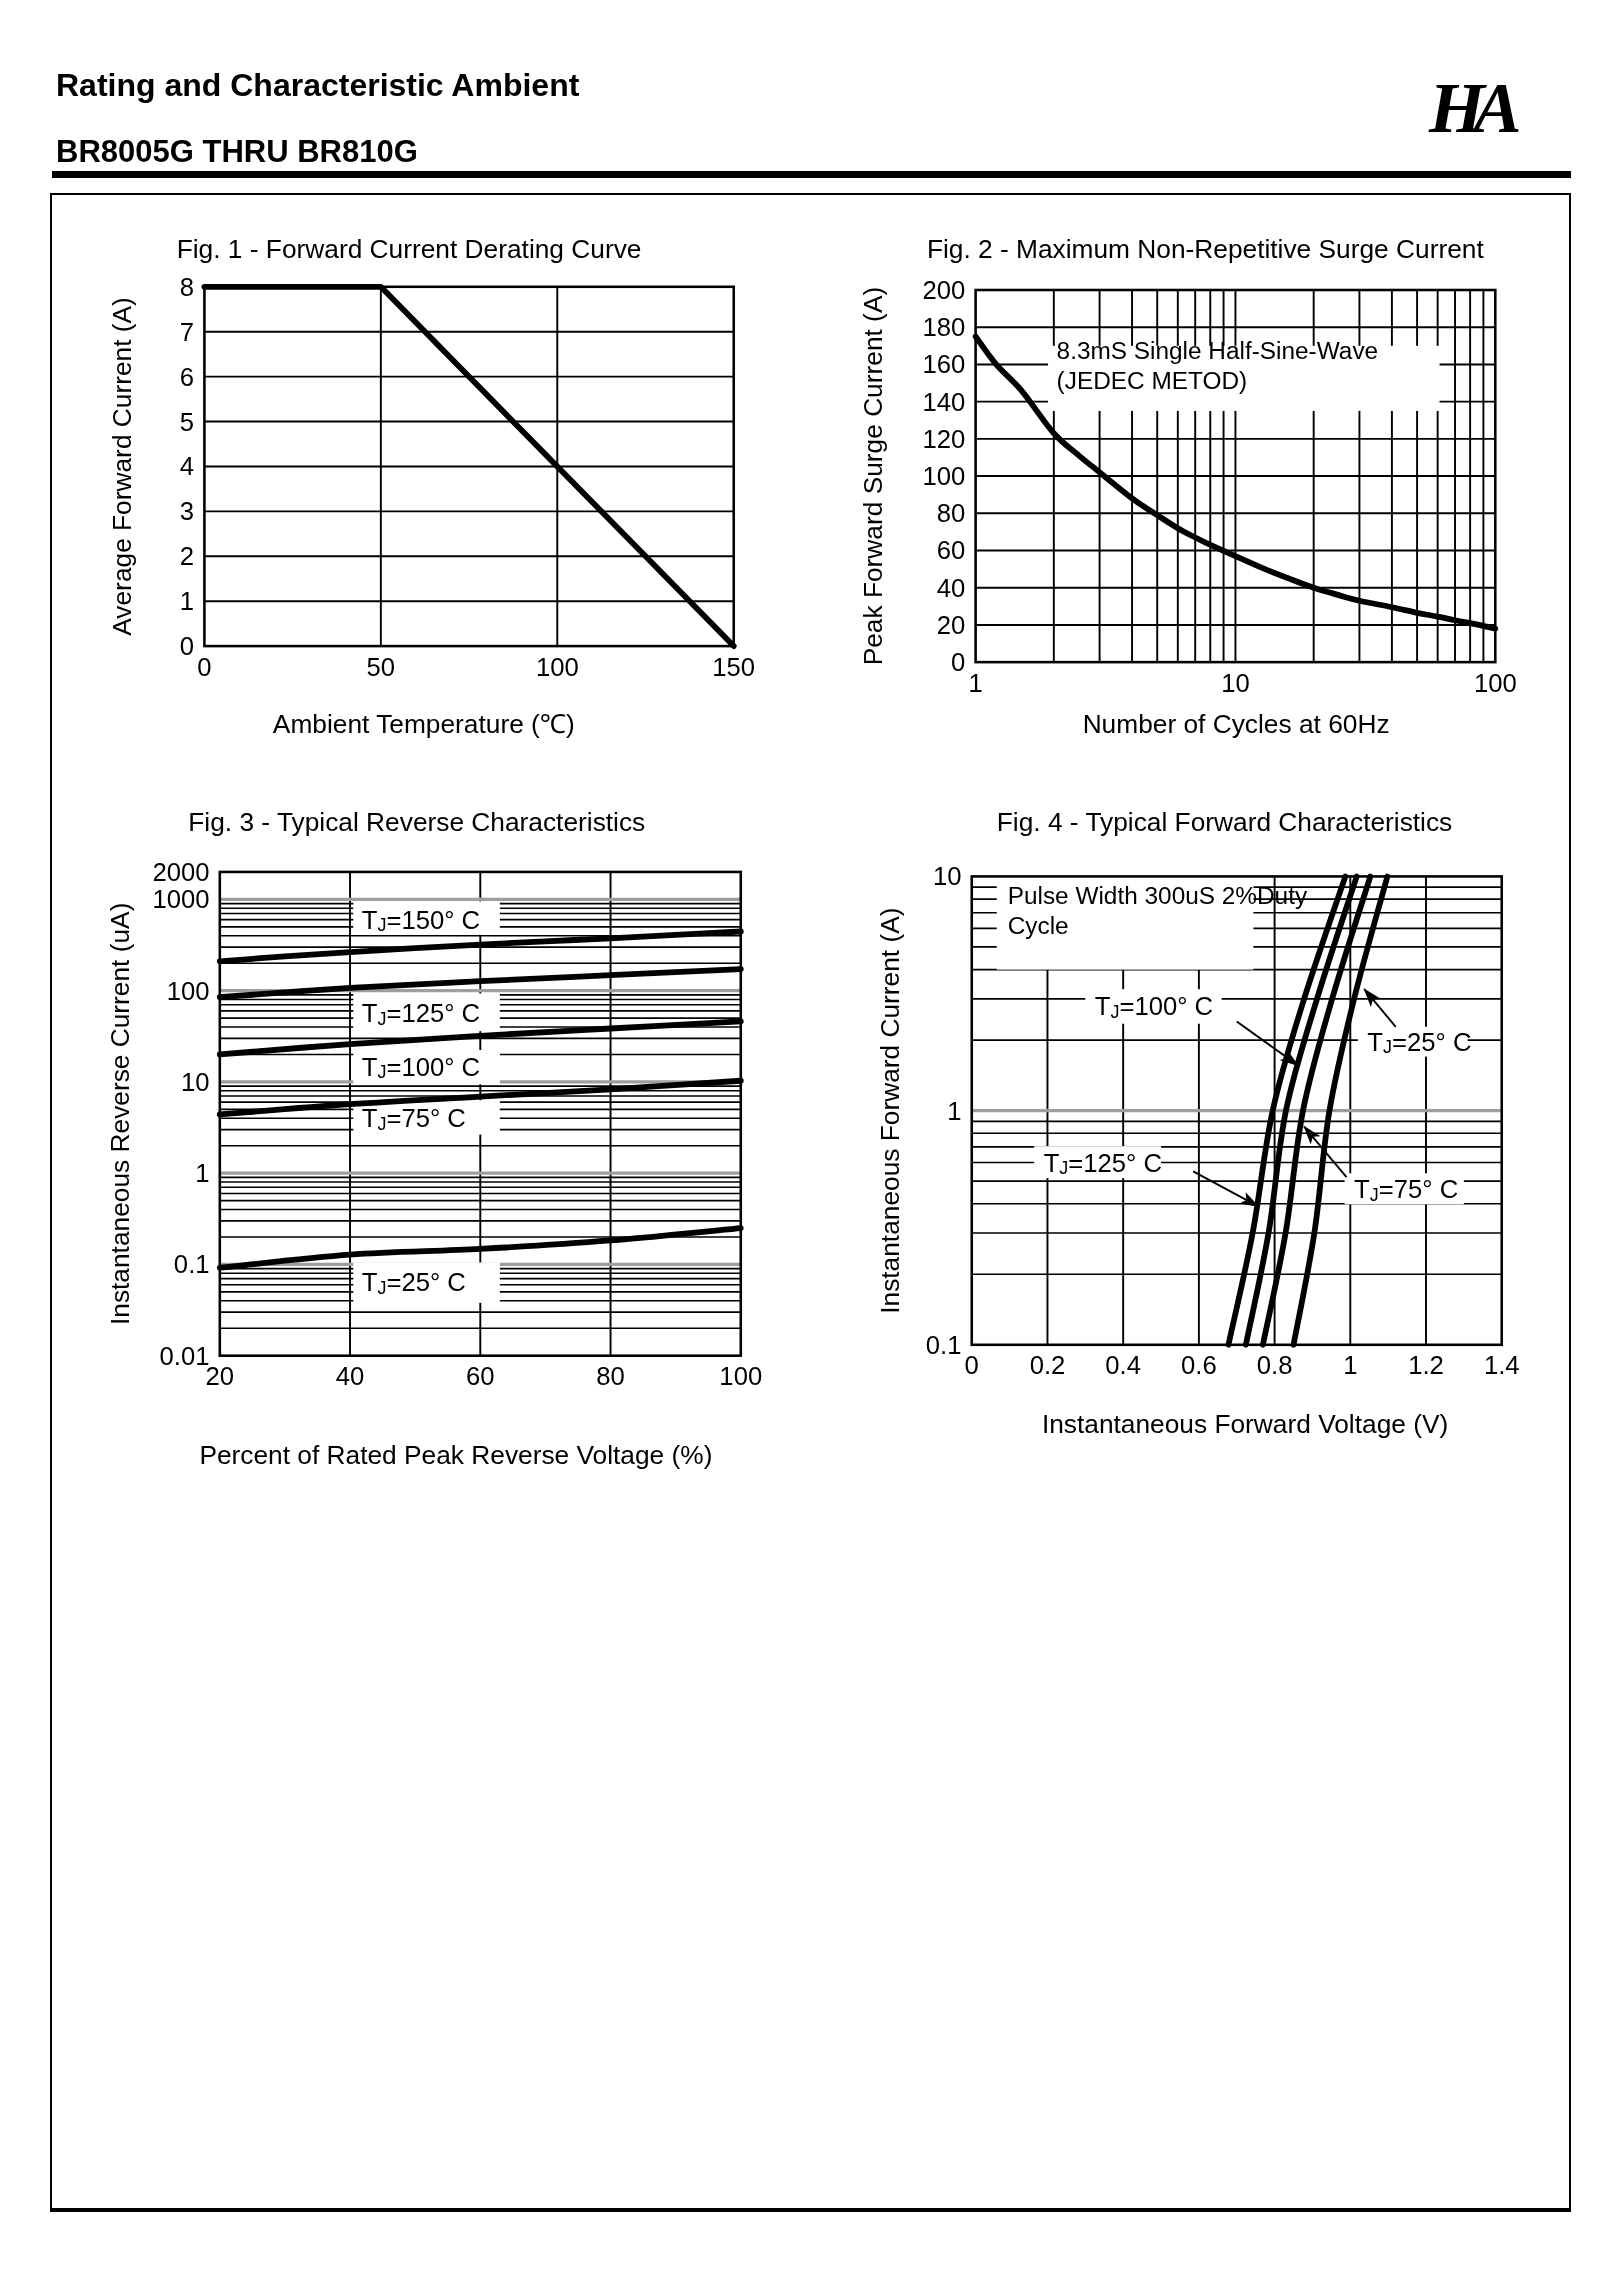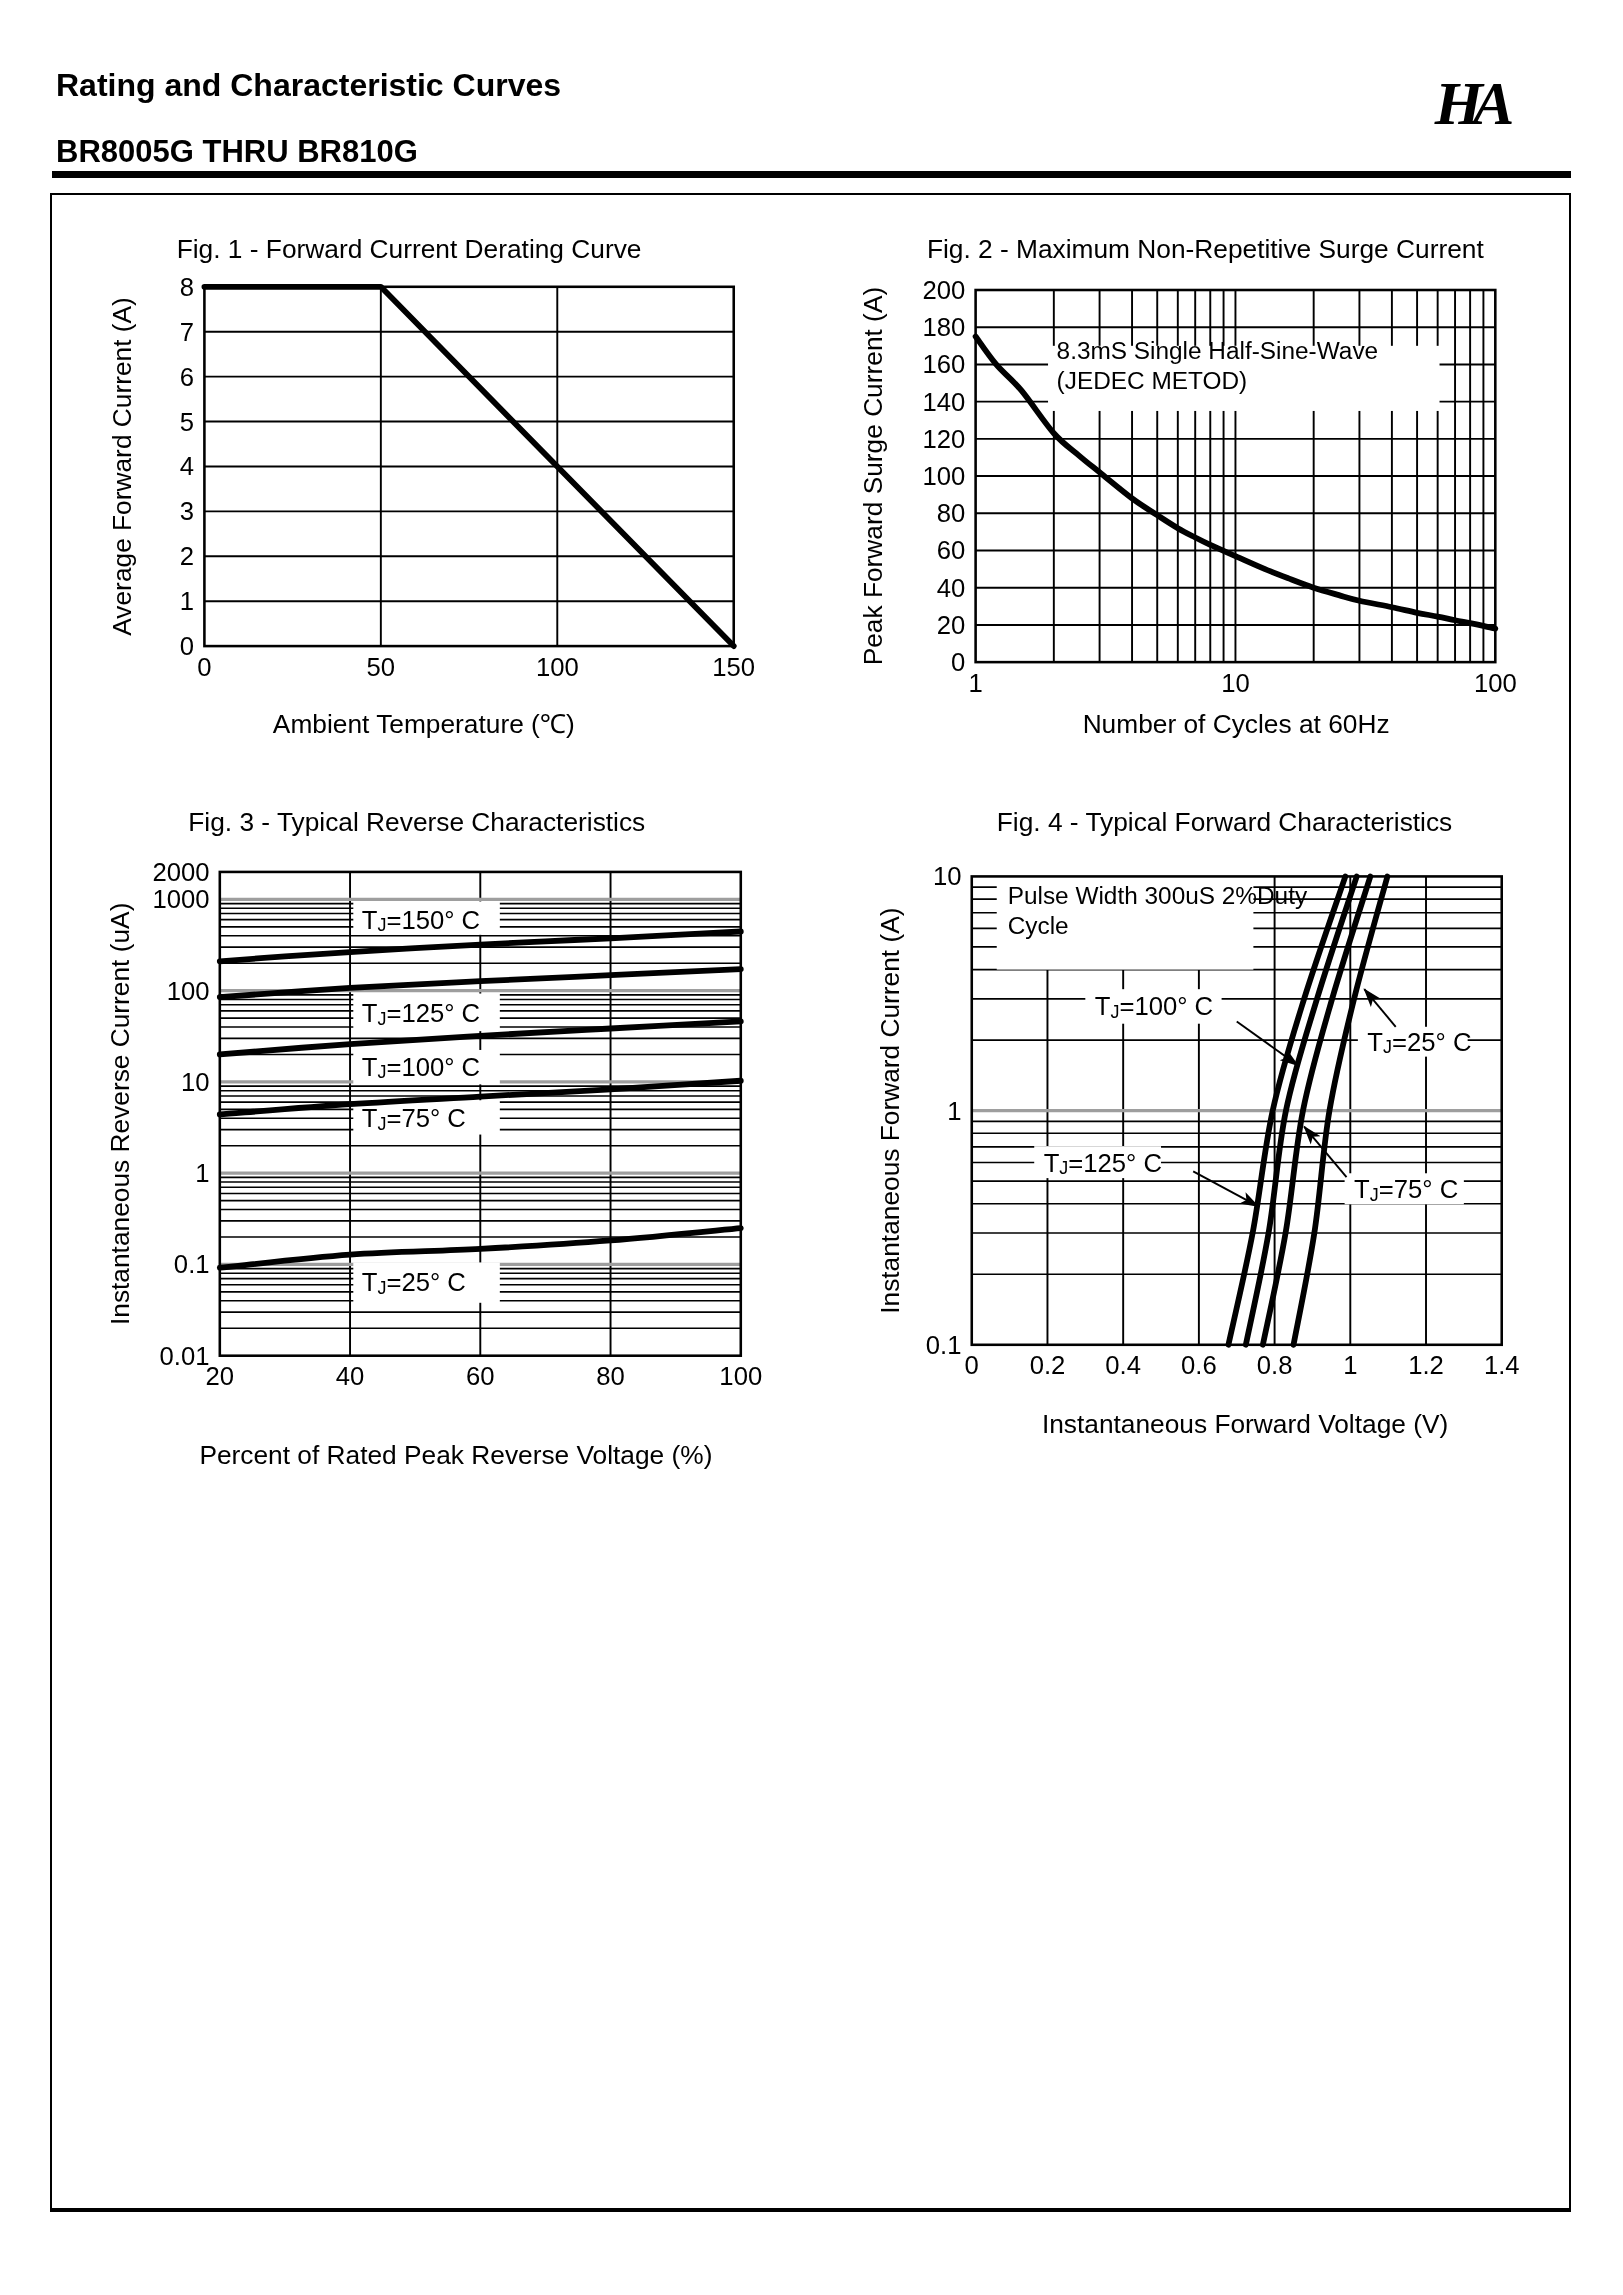--- a/index.html
+++ b/index.html
@@ -2,34 +2,34 @@
 <html style="font-size:10.3px"><head>
 <meta charset="utf-8">
 <style>
   html,body{margin:0;padding:0;background:#fff;}
   .page{position:relative;width:1624px;height:2295px;background:#ffffff;
         font-family:"Liberation Sans",sans-serif;color:#000;overflow:hidden;}
   .h-title{position:absolute;left:56px;top:67px;font-size:32px;font-weight:bold;white-space:nowrap;}
   .h-part{position:absolute;left:56px;top:134px;font-size:31px;font-weight:bold;white-space:nowrap;}
   .logo{position:absolute;left:1338px;top:72px;width:263px;text-align:center;
         font-family:"Liberation Serif",serif;font-style:italic;font-weight:bold;
-        font-size:62px;letter-spacing:-0.16em;line-height:1;}
+        font-size:72px;letter-spacing:-0.16em;line-height:1;}
   .rule{position:absolute;left:52px;top:171px;width:1519px;height:7px;background:#000;}
   .content-box{position:absolute;left:50px;top:193px;width:1521px;height:2019px;
         border:2.6px solid #000;border-bottom-width:4.5px;box-sizing:border-box;background:#fff;}
   #charts{position:absolute;left:0;top:0;}
   #charts text{font-family:"Liberation Sans",sans-serif;fill:#000;}
   .footer{position:absolute;left:54px;top:2128px;font-size:28px;white-space:nowrap;}
   .footer .cjk{font-size:19px;margin-left:14px;}
 </style>
 </head>
 <body>
 
 <div class="page">
-  <div class="h-title">Rating and Characteristic Curves</div>
+  <div class="h-title">Rating and Characteristic Ambient</div>
   <div class="h-part">BR8005G THRU BR810G</div>
   <div class="logo">HA</div>
   <div class="rule"></div>
 
   <div class="content-box"></div>
 
   <svg id="charts" width="1624" height="2295" viewBox="0 0 2530 3577">
     <defs>
       <marker id="arrowhead" markerUnits="userSpaceOnUse" markerWidth="30" markerHeight="22" refX="28" refY="11" orient="auto">
         <path d="M0,1 L30,11 L0,21 L7,11 Z" fill="#000"></path>

